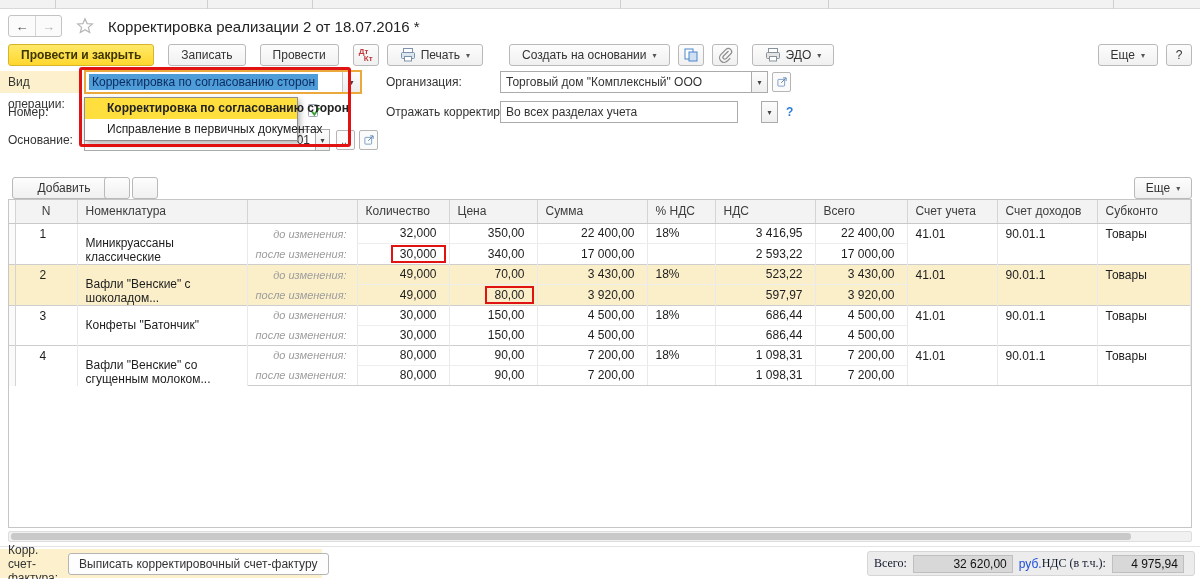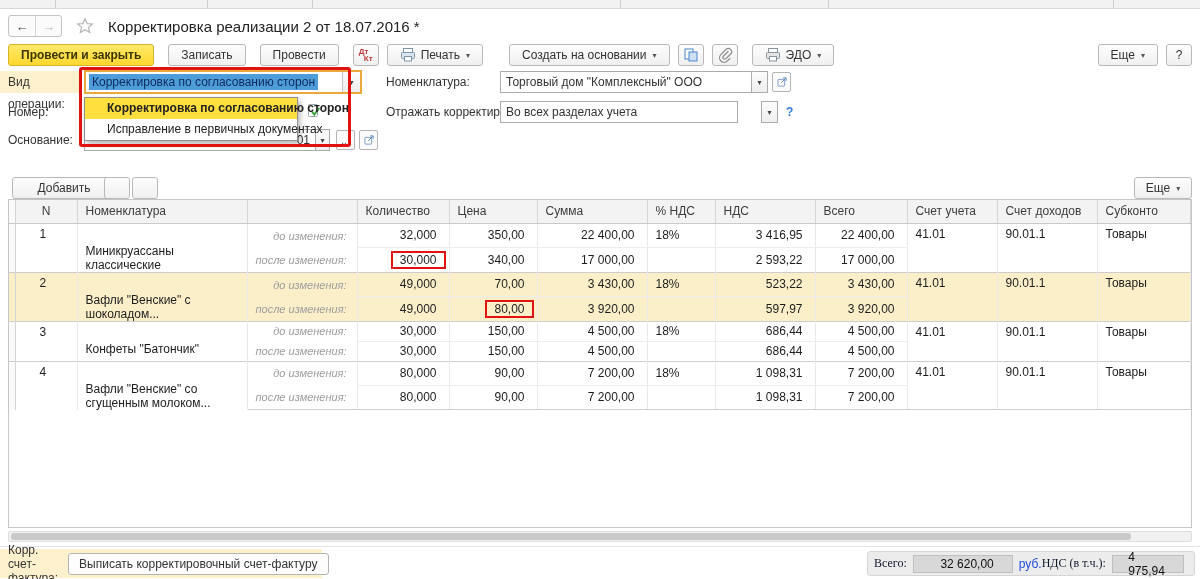--- a/index.html
+++ b/index.html
@@ -63,38 +63,38 @@
   
   .tablewrap { position:absolute; left:8px; top:199px; width:1184px; height:329px; border:1px solid #c6c6c6; background:#fff; overflow:hidden; }
   table.grid { width:100%; border-collapse:collapse; table-layout:fixed; }
   .grid th { height:23px; background:#f3f3f3; border-right:1px solid #d4d4d4; border-bottom:1px solid #c9c9c9;
              font-weight:normal; color:#3c3c3c; text-align:left; padding:0 8px; overflow:hidden; white-space:nowrap; }
   .grid th.c { text-align:center; padding:0; }
   .grid td { height:20px; border-right:1px solid #e9e9e9; padding:0 8px; color:#1d1d1d; overflow:hidden; white-space:nowrap; vertical-align:middle; }
   .grid td.num { text-align:right; padding-right:12px; }
   .grid td.chg { text-align:right; padding-right:10px; font-style:italic; color:#9c9c9c; font-size:11px; }
   .grid td.rowno { vertical-align:top; padding-top:3px; padding-left:24px; }
-  .grid td.nom { vertical-align:top; padding-top:20px; white-space:normal; line-height:14px; color:#1d1d1d; }
+  .grid td.nom { vertical-align:top; padding-top:12px; white-space:normal; line-height:14px; color:#1d1d1d; }
   .grid td.acct { vertical-align:top; padding-top:3px; }
   .grid tr.before td.bb { border-bottom:1px solid #ededed; }
   .grid tr.sep td { border-top:1px solid #cdcdcd; }
   .grid tr.lastrow td { border-bottom:1px solid #cdcdcd; }
   .grid tr.hl td { background:#fbefca; }
   .grid td.stub, .grid th.stub { padding:0; background:#fafafa; border-right:1px solid #d4d4d4; }
   .redcell { display:inline-block; border:2px solid #e01212; padding:0 7px; margin:-2px -9px -2px 0; }
   
   .hscroll { position:absolute; left:8px; top:531px; width:1184px; height:11px; background:#f1f1f1; border:1px solid #dedede; border-radius:2px; }
   .hthumb { position:absolute; left:2px; top:1px; width:1120px; height:7px; background:#c9c9c9; border-radius:3px; }
   
   .footer { position:absolute; left:0; top:546px; width:1200px; height:33px; border-top:1px solid #e3e3e3; }
   .foot-cream { position:absolute; left:0; top:2px; width:322px; height:29px; background:#fcf1cc; display:flex; align-items:center; }
   .foot-cream .lbl { margin-left:8px; color:#333; }
   .foot-btn { margin-left:10px; height:22px; padding:0 10px; border:1px solid #b5b5b5; border-radius:3px; background:#fdfdfd; display:flex; align-items:center; color:#333; white-space:nowrap; }
   .totals { position:absolute; right:5px; top:4px; width:328px; height:25px; background:#ececec; border:1px solid #d6d6d6; border-radius:3px; display:flex; align-items:center; padding:0 6px; }
-  .tot-box { height:18px; background:#d8d8d8; border:1px solid #bfbfbf; display:flex; align-items:center; justify-content:flex-end; padding:0 18px; color:#111; }
+  .tot-box { height:18px; background:#d8d8d8; border:1px solid #bfbfbf; display:flex; align-items:center; justify-content:flex-end; padding:0 5px; color:#111; }
   .tot-box.w1 { width:100px; margin:0 6px; }
   .tot-box.w2 { width:72px; margin-left:6px; }
   .tot-lbl { color:#0f172a; white-space:nowrap;font-family:Liberation Serif, serif; }
   .tot-cur { color:#1d4ed8; }
 </style>
 </head>
 <body>
 
 <div class="screen">
 
@@ -189,21 +189,21 @@
         </div>
       <div class="op-arrow">▾</div>
     </div>
 
     <div class="dropdown">
       <div class="dd-item sel">Корректировка по согласованию сторон</div>
       <div class="dd-item">Исправление в первичных документах</div>
     </div>
     <div class="red-annot op"></div>
 
-    <div class="flabel" style="left:386px; top:1px;">Номенклатура:</div>
+    <div class="flabel" style="left:386px; top:1px;">Организация:</div>
     <div class="ffield" style="left:500px; top:1px; width:252px;">Торговый дом "Комплексный" ООО</div>
     <div class="combo-arrow" style="left:751px; top:1px;">▾</div>
     <div class="smallbtn" style="left:772px; top:2px;">
       <svg class="icon16" style="width:12px;height:12px" viewBox="0 0 16 16">
         <rect x="2.5" y="4.5" width="9" height="9" rx="1" fill="none" stroke="#5b84b5"></rect>
         <path d="M7 9 L13 3 M9.5 2.5 h4 v4" stroke="#5b84b5" fill="none" stroke-width="1.3"></path>
       </svg>
     </div>
 
     <div class="flabel" style="left:8px; top:31px;">Номер:</div>

